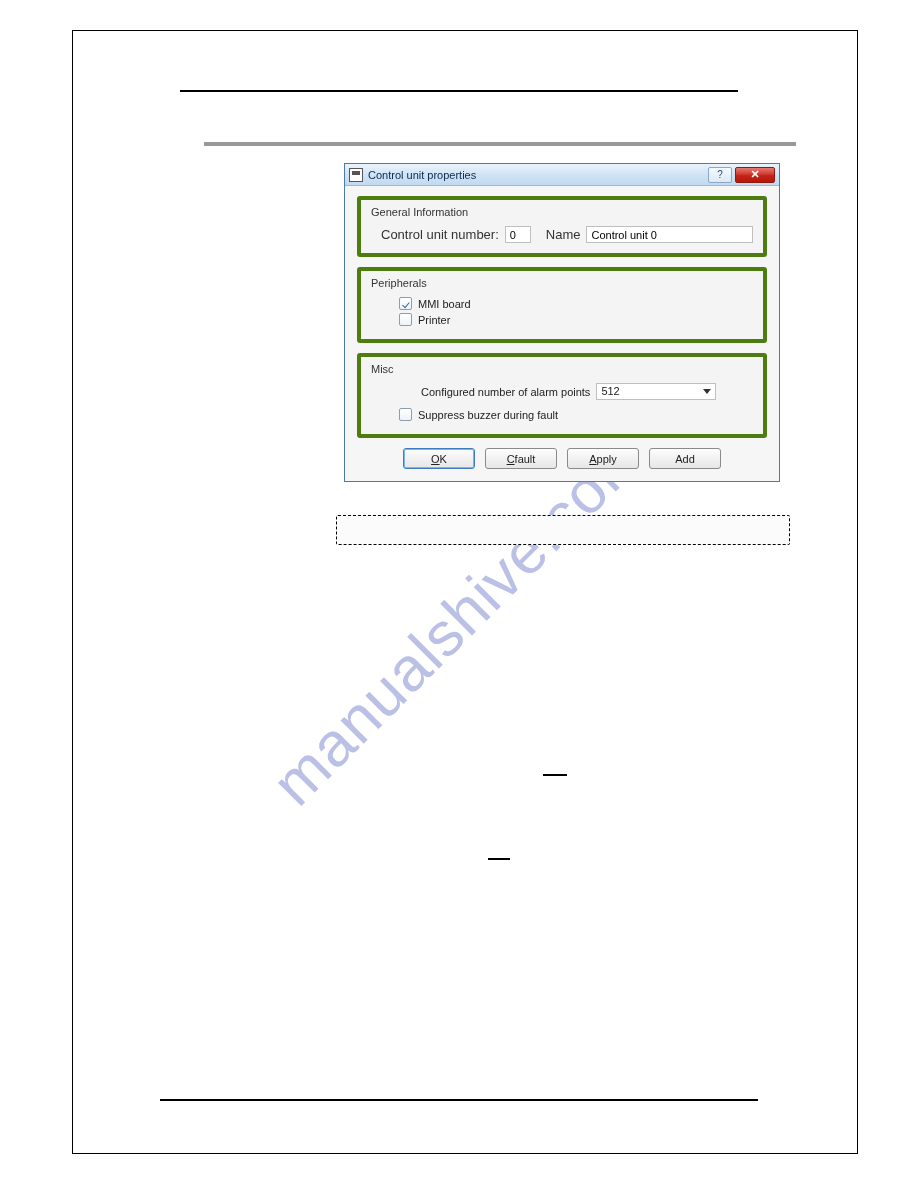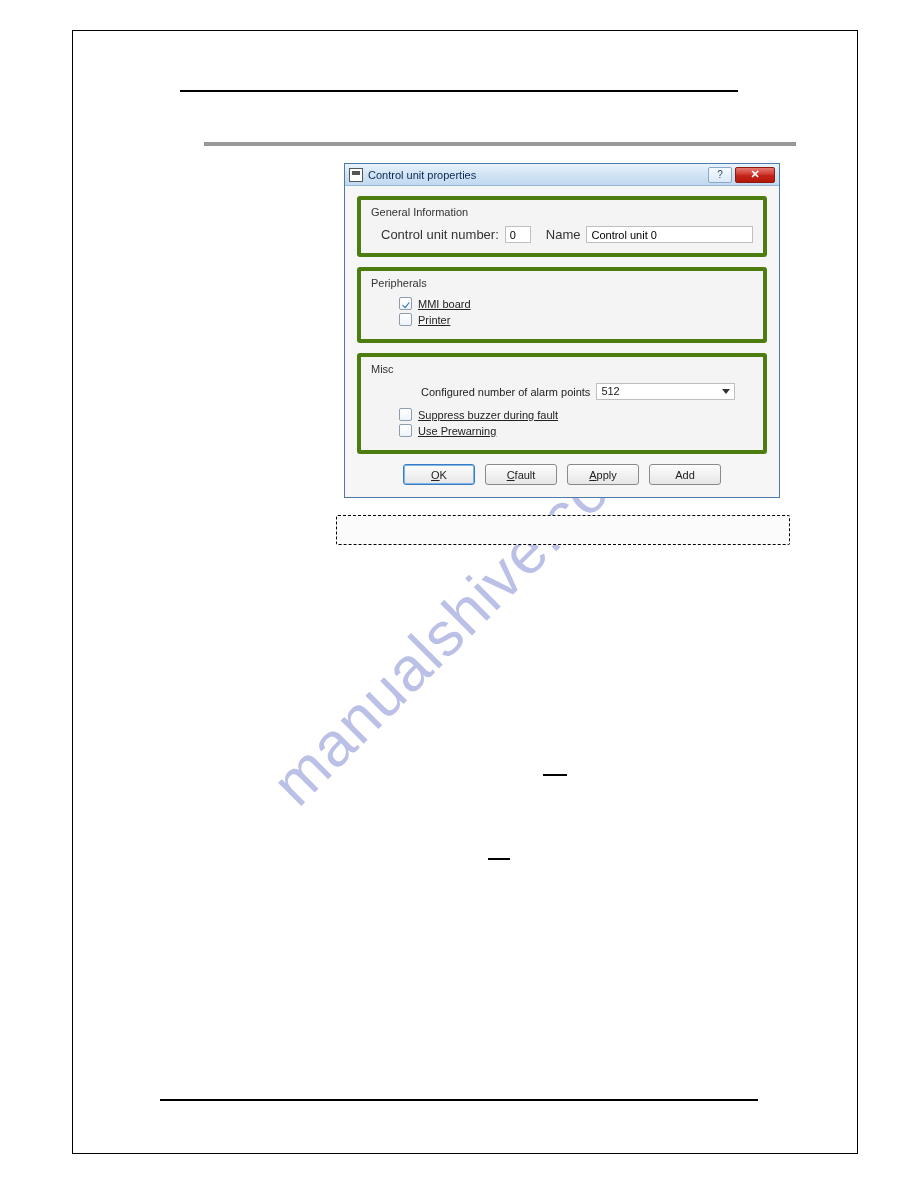--- a/index.html
+++ b/index.html
@@ -172,21 +172,20 @@
     height: 17px;
   }
   .num-small { width: 26px; }
   .name-wide { flex: 1; min-width: 140px; }
 
   .check-row {
     display: flex;
     align-items: center;
     gap: 6px;
     margin: 3px 0 3px 28px;
-    text-decoration: underline;
   }
   .checkbox {
     width: 13px;
     height: 13px;
     border: 1px solid #8d9dad;
     background: linear-gradient(to bottom, #fff, #eef3f8);
     border-radius: 2px;
     position: relative;
     flex-shrink: 0;
   }
@@ -204,21 +203,21 @@
     display: flex;
     align-items: center;
     gap: 6px;
     margin-left: 50px;
     margin-bottom: 8px;
   }
   .select {
     border: 1px solid #bfbfbf;
     background: #fff;
     height: 17px;
-    width: 139px;
+    width: 120px;
     font-size: 11px;
     padding: 1px 4px 1px 4px;
     position: relative;
   }
   .select .caret {
     position: absolute;
     right: 4px;
     top: 5px;
     width: 0; height: 0;
     border-left: 4px solid transparent;
@@ -334,26 +333,20 @@
           <span class="lbl">Configured number of alarm points</span>
           <div class="select">
             <span>512</span>
             <div class="caret"></div>
           </div>
         </div>
         <div class="check-row">
           <div class="checkbox"></div>
           <span class="lbl">Suppress buzzer during fault</span>
         </div>
-        <div class="check-row">
-          <div class="checkbox"></div>
-          <span class="lbl">
-            <span>Use </span><span class="ul">P</span><span>rewarning</span>
-          </span>
-        </div>
       </div>
 
       <div class="button-row">
         <div class="btn default">
           <span><span class="ul">O</span><span>K</span></span>
         </div>
         <div class="btn">
           <span><span class="ul">C</span><span>fault</span></span>
         </div>
         <div class="btn">

